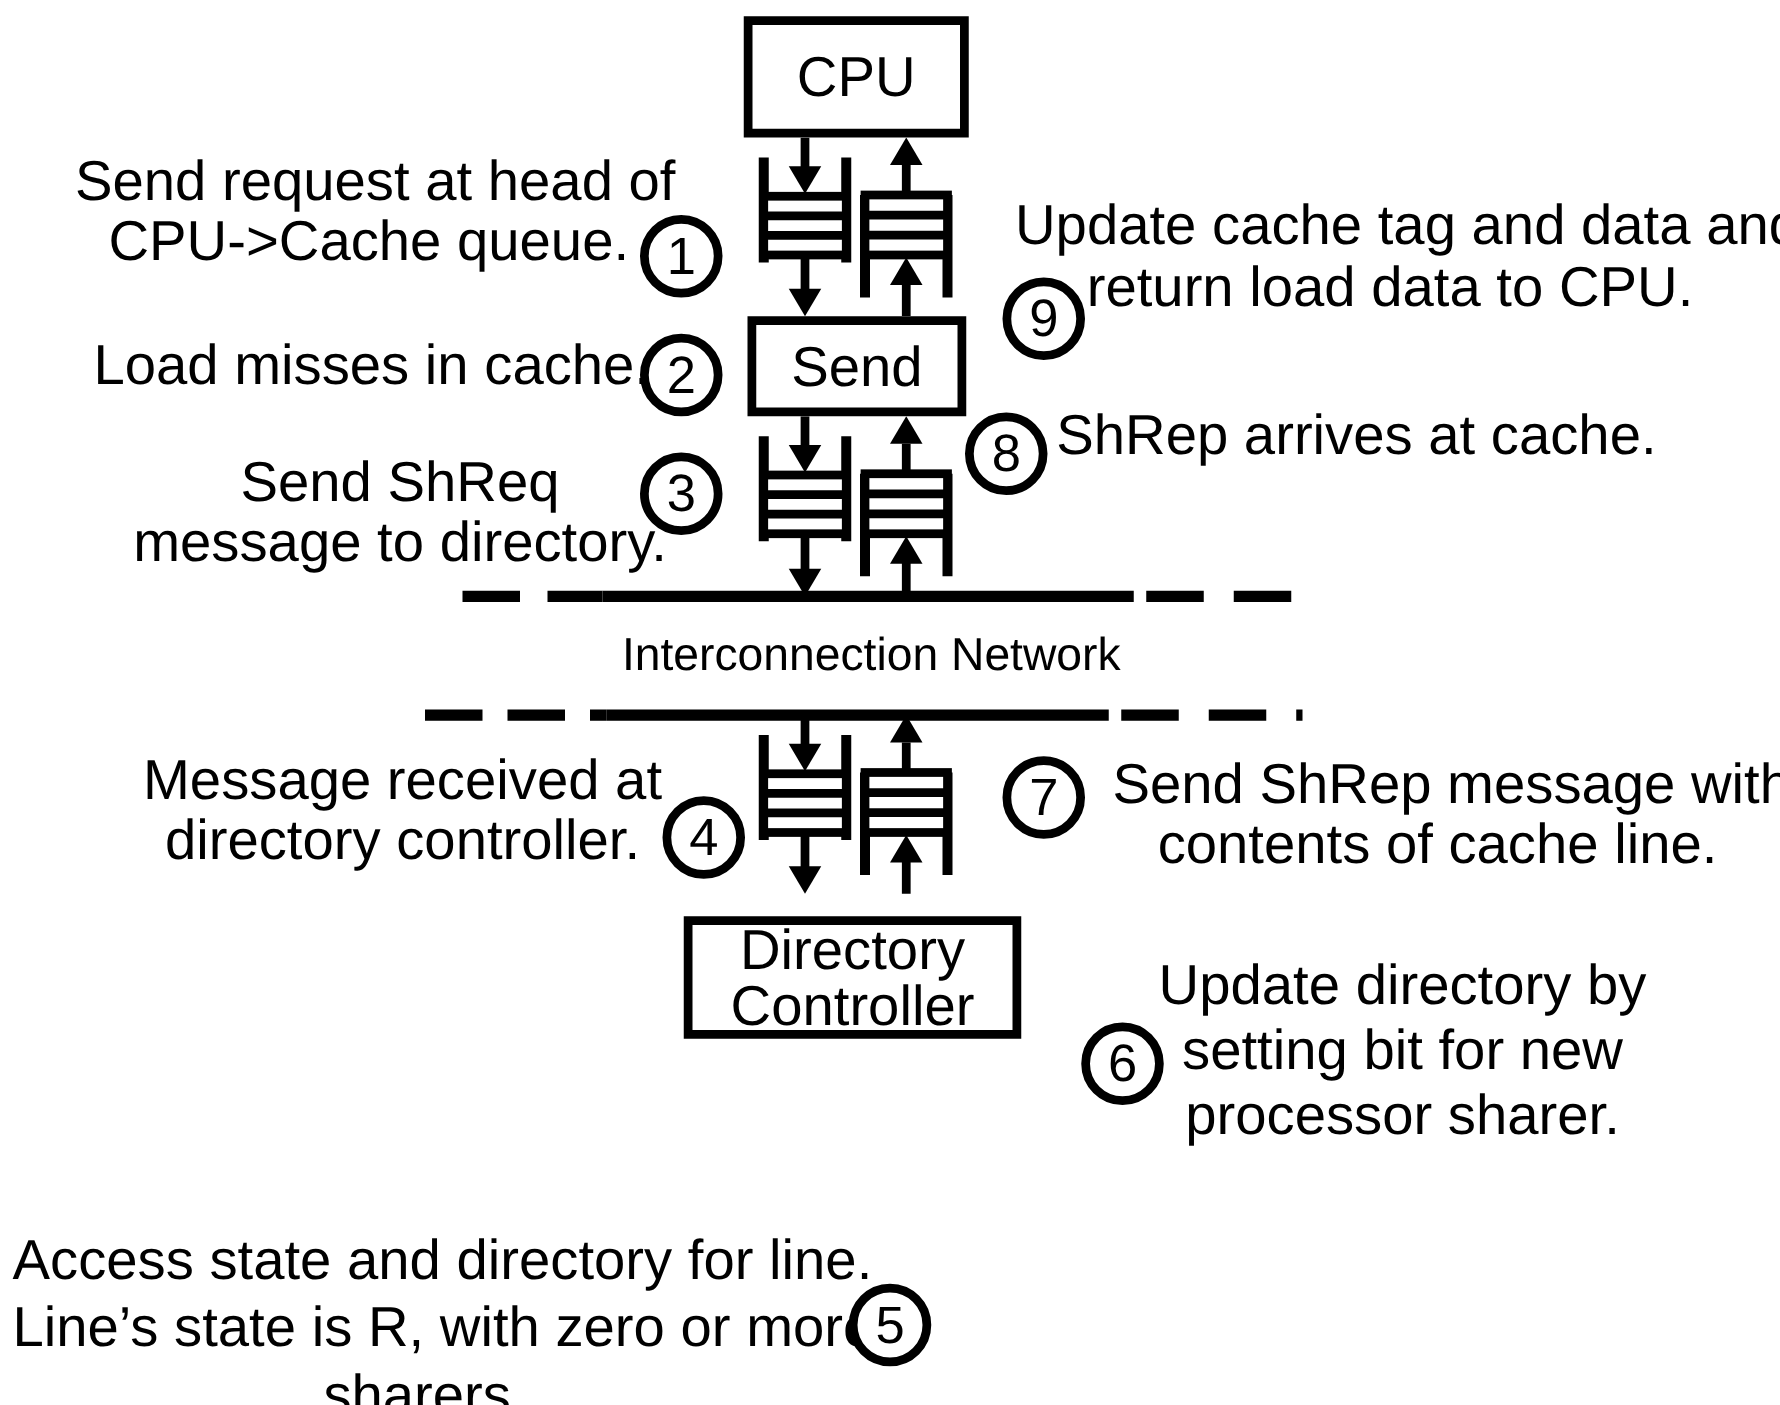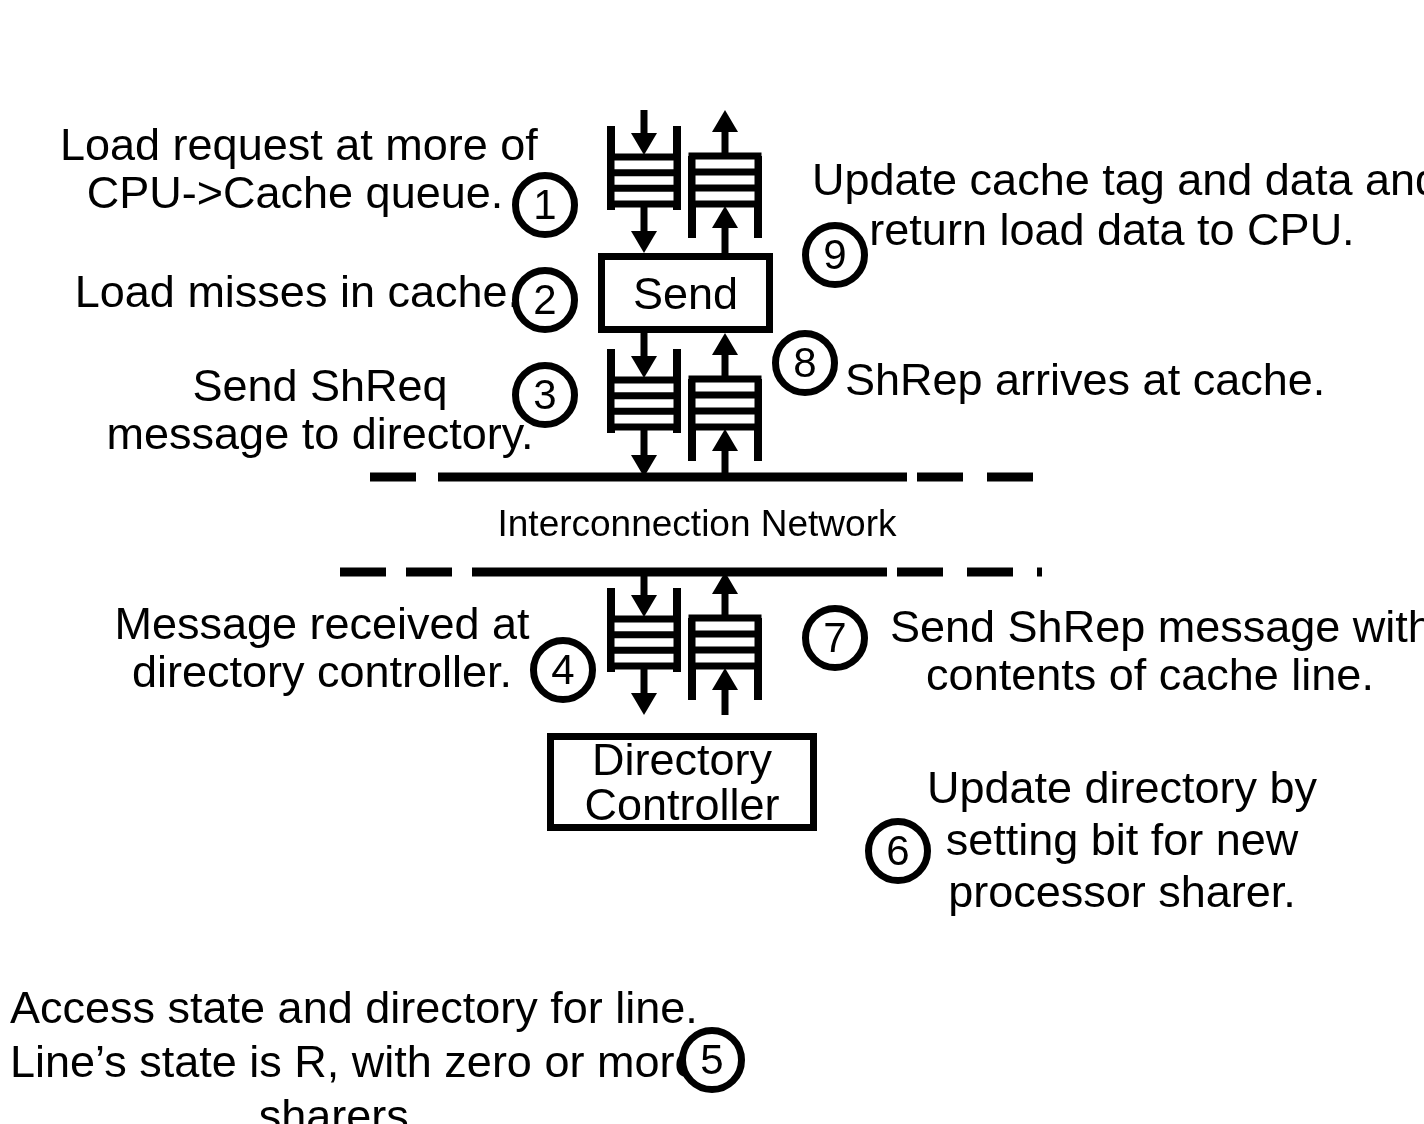--- a/index.html
+++ b/index.html
@@ -96,34 +96,37 @@
       <g>
         <line x1="370" y1="477" x2="482" y2="477" stroke="#000" stroke-width="9" stroke-dasharray="46 22"></line>
         <line x1="482" y1="477" x2="907" y2="477" stroke="#000" stroke-width="9"></line>
         <line x1="917" y1="477" x2="1034" y2="477" stroke="#000" stroke-width="9" stroke-dasharray="46 24"></line>
         <line x1="340" y1="572" x2="485" y2="572" stroke="#000" stroke-width="9" stroke-dasharray="46 20"></line>
         <line x1="485" y1="572" x2="887" y2="572" stroke="#000" stroke-width="9"></line>
         <line x1="897" y1="572" x2="1042" y2="572" stroke="#000" stroke-width="9" stroke-dasharray="46 24"></line>
       </g>
     </svg>
 
+  <div class="box" style="left:595px;top:13px;width:180px;height:97px">
+    <span>CPU</span>
+  </div>
 
   <div class="box" style="left:598px;top:253px;width:175px;height:80px">
     <span>Send</span>
   </div>
 
   <div class="box" style="left:547px;top:733px;width:270px;height:98px">
     <span style="display:block;width:250px">Directory Controller</span>
   </div>
 
 
   <div class="net-label" style="left:447px;top:500px;width:500px">Interconnection Network</div>
 
   <div class="ann" style="left:60px;top:121px;width:470px">
-    <div>Load request at more of</div>
+    <div>Send request at head of</div>
     <div>CPU-&gt;Cache queue.</div>
   </div>
 
   <div class="ann" style="left:60px;top:268px;width:460px;text-align:right">
     <div>Load misses in cache.</div>
   </div>
 
   <div class="ann" style="left:90px;top:362px;width:460px">
     <div>Send ShReq</div>
     <div>message to directory.</div>
@@ -144,21 +147,21 @@
     <div>Send ShRep message with</div>
     <div>contents of cache line.</div>
   </div>
 
   <div class="ann" style="left:922px;top:762px;width:400px;line-height:52px">
     <div>Update directory by</div>
     <div>setting bit for new</div>
     <div>processor sharer.</div>
   </div>
 
-  <div class="ann" style="left:845px;top:356px;text-align:right">
+  <div class="ann" style="left:845px;top:324px;text-align:right">
     <div>ShRep arrives at cache.</div>
   </div>
 
   <div class="ann" style="left:812px;top:155px;width:600px;line-height:50px">
     <div>Update cache tag and data and</div>
     <div>return load data to CPU.</div>
   </div>
 
   <div class="circ" style="left:512px;top:172px">
     <span>1</span>

